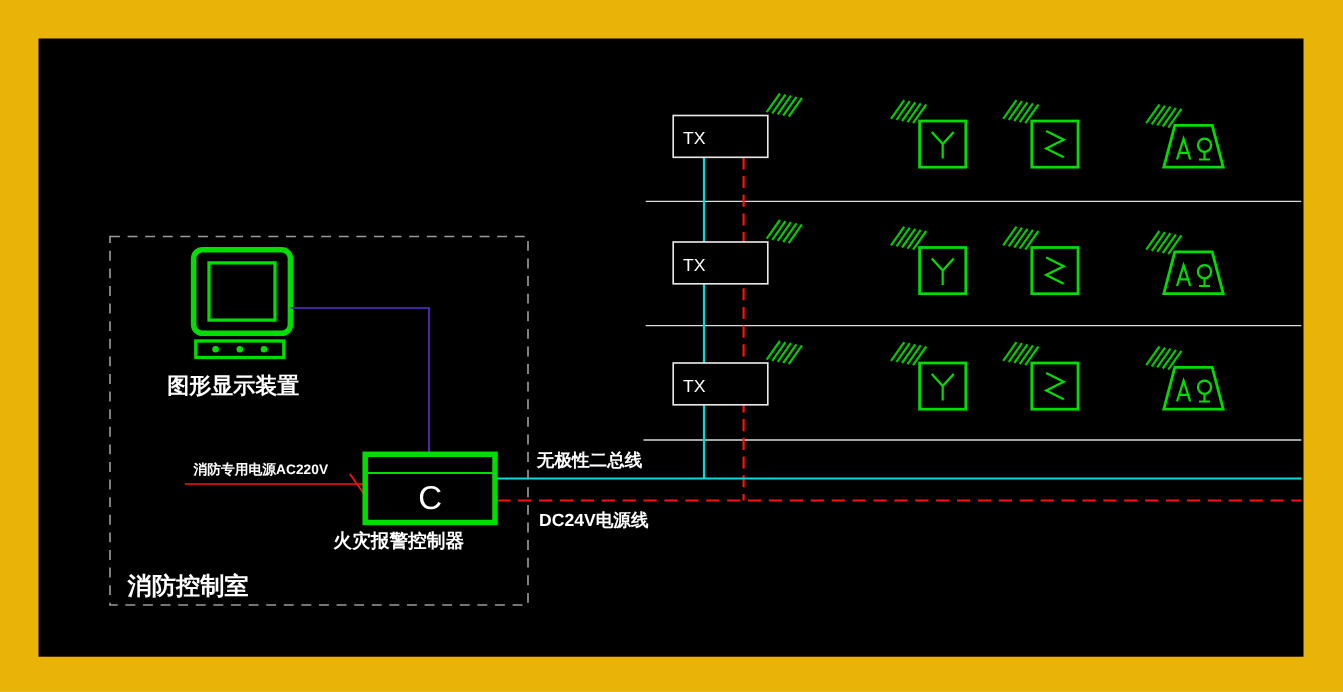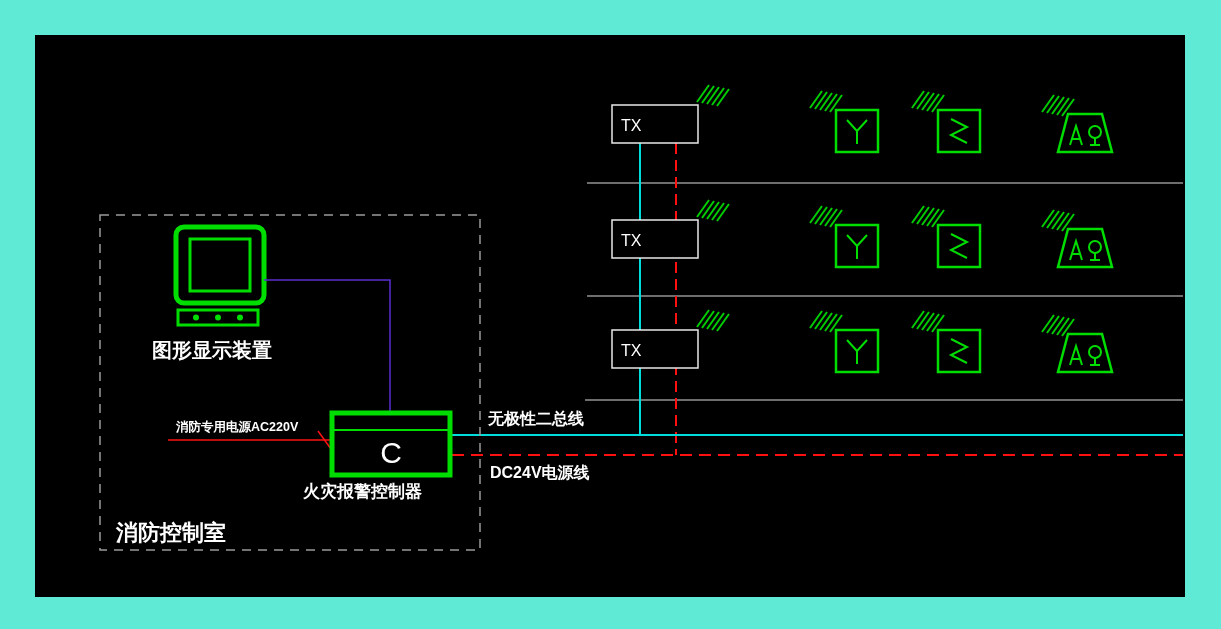--- a/index.html
+++ b/index.html
@@ -1,16 +1,16 @@
 <!DOCTYPE html>
 <html><head>
 <meta charset="utf-8">
 <style>
   html,body{margin:0;padding:0;background:#ffffff;}
-  .page{position:relative;width:1221px;height:629px;background:#5eead4;overflow:hidden;
+  .page{position:relative;width:1221px;height:629px;background:#eab308;overflow:hidden;
         font-family:"Liberation Sans", sans-serif;}
   svg{position:absolute;left:0;top:0;}
   text{font-family:"Liberation Sans", sans-serif;fill:#ffffff;}
   .cjk{font-weight:bold;}
 </style>
 </head>
 <body>
 
 <div class="page">
 <svg width="1221" height="629" viewBox="0 0 1221 629">

